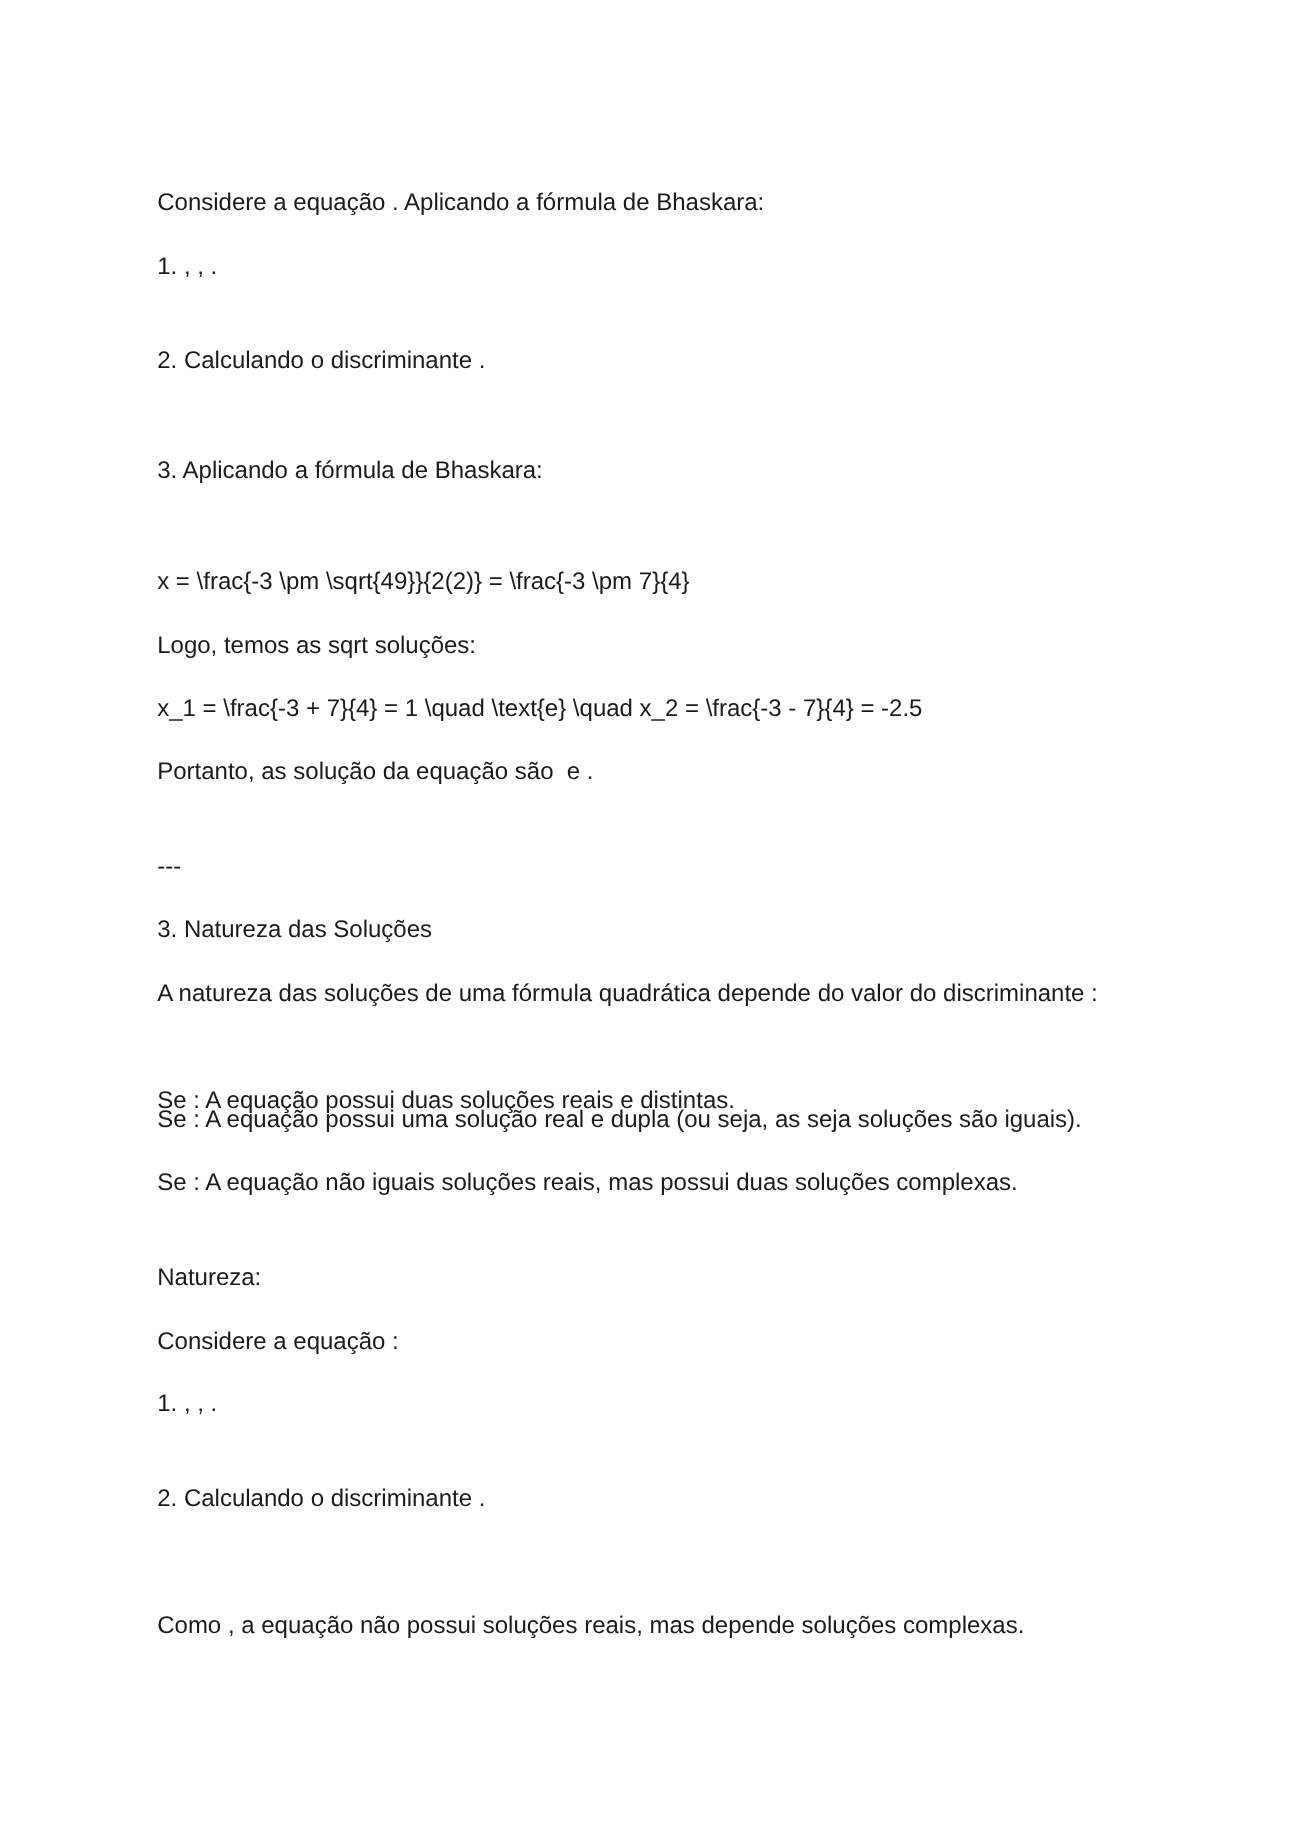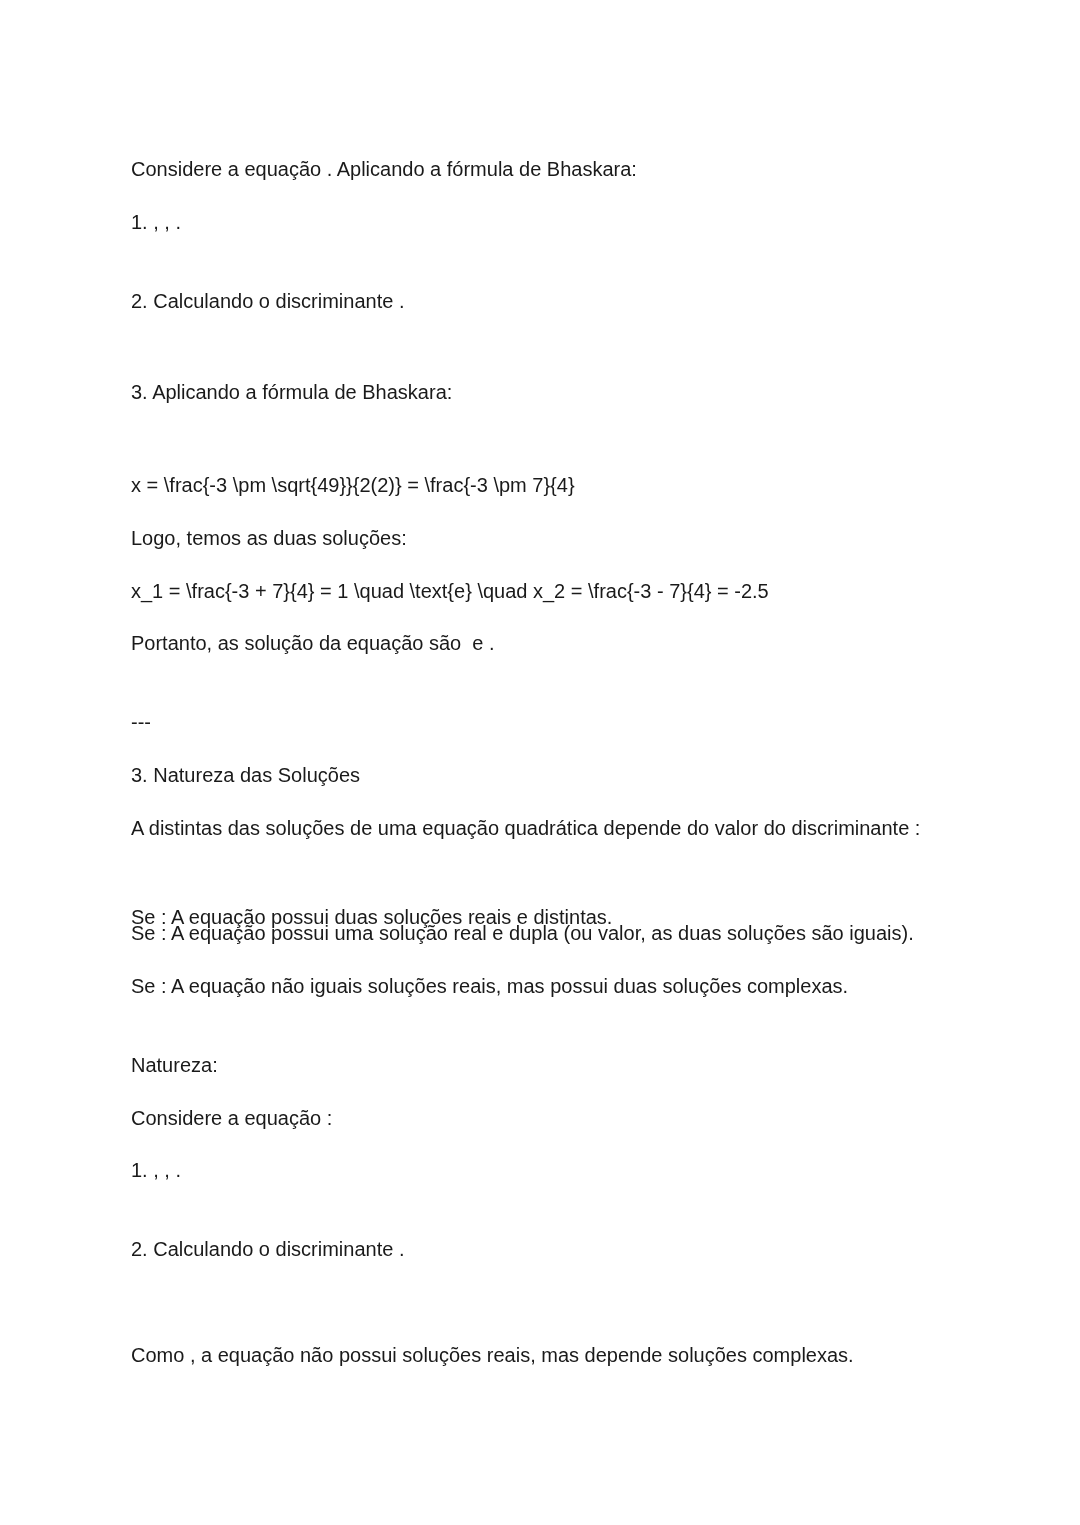--- a/index.html
+++ b/index.html
@@ -14,27 +14,27 @@
   </style>
 </head>
 <body>
 
 <div id="doc">
   <div class="line" style="top:157px">Considere a equação . Aplicando a fórmula de Bhaskara:</div>
   <div class="line" style="top:210px">1. , , .</div>
   <div class="line" style="top:289px">2. Calculando o discriminante .</div>
   <div class="line" style="top:380px">3. Aplicando a fórmula de Bhaskara:</div>
   <div class="line" style="top:473px">x = \frac{-3 \pm \sqrt{49}}{2(2)} = \frac{-3 \pm 7}{4}</div>
-  <div class="line" style="top:526px">Logo, temos as duas soluções:</div>
+  <div class="line" style="top:526px">Logo, temos as sqrt soluções:</div>
   <div class="line" style="top:579px">x_1 = \frac{-3 + 7}{4} = 1 \quad \text{e} \quad x_2 = \frac{-3 - 7}{4} = -2.5</div>
   <div class="line" style="top:631px">Portanto, as solução da equação são  e .</div>
   <div class="line" style="top:710px">---</div>
   <div class="line" style="top:763px">3. Natureza das Soluções</div>
-  <div class="line" style="top:816px">A distintas das soluções de uma equação quadrática depende do valor do discriminante :</div>
+  <div class="line" style="top:816px">A natureza das soluções de uma fórmula quadrática depende do valor do discriminante :</div>
   <div class="line" style="top:905px">Se : A equação possui duas soluções reais e distintas.</div>
-  <div class="line" style="top:921px">Se : A equação possui uma solução real e dupla (ou valor, as duas soluções são iguais).</div>
+  <div class="line" style="top:921px">Se : A equação possui uma solução real e dupla (ou seja, as seja soluções são iguais).</div>
   <div class="line" style="top:974px">Se : A equação não iguais soluções reais, mas possui duas soluções complexas.</div>
   <div class="line" style="top:1053px">Natureza:</div>
   <div class="line" style="top:1106px">Considere a equação :</div>
   <div class="line" style="top:1158px">1. , , .</div>
   <div class="line" style="top:1237px">2. Calculando o discriminante .</div>
   <div class="line" style="top:1343px">Como , a equação não possui soluções reais, mas depende soluções complexas.</div>
 </div>
 
 </body></html>

